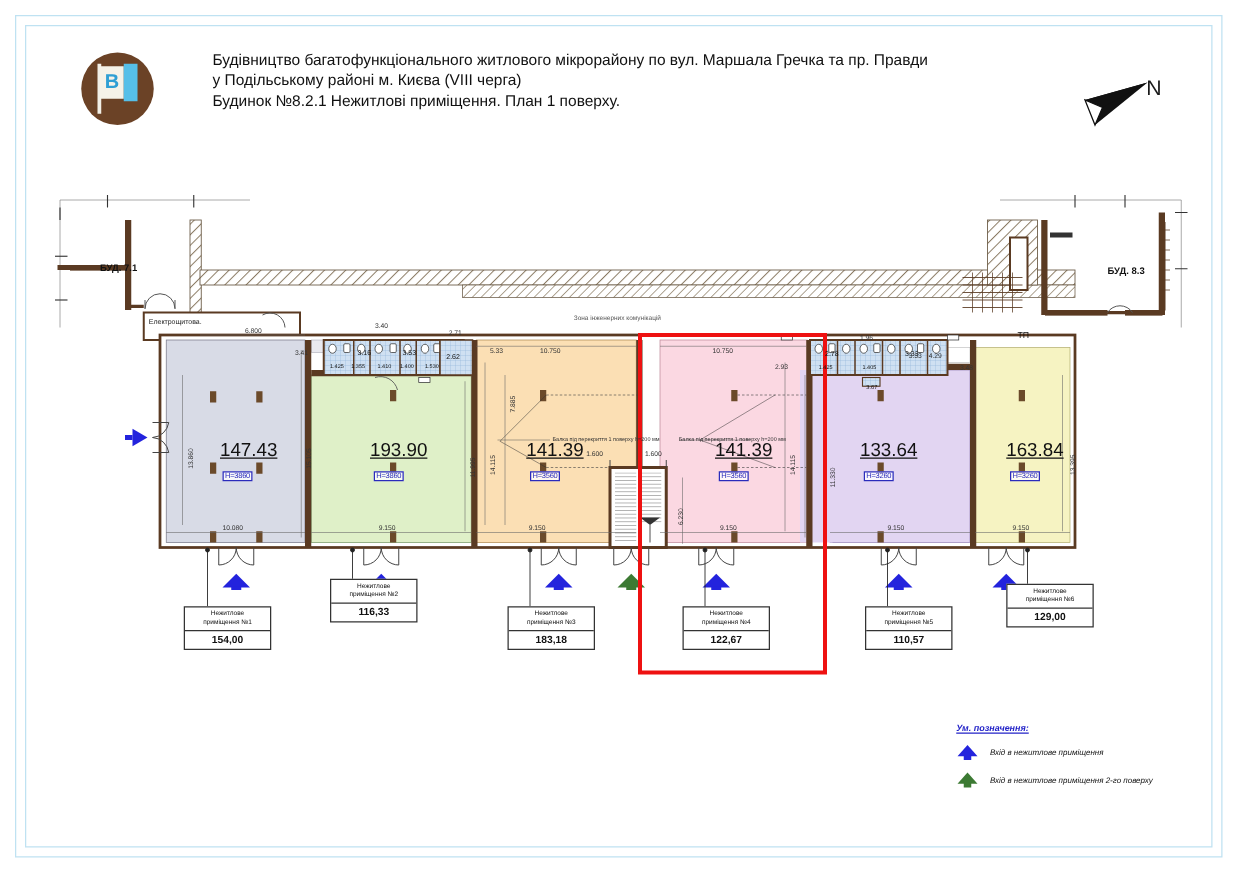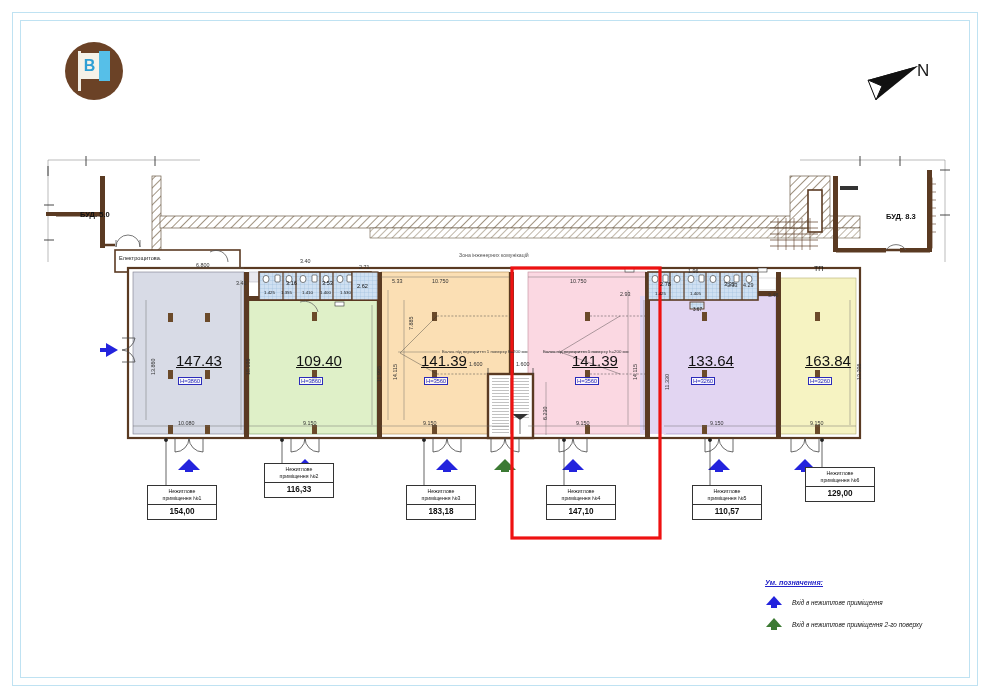--- a/index.html
+++ b/index.html
@@ -64,20 +64,25 @@
 <div id="frame-outer"></div>
 <div id="frame-inner"></div>
 
 <div id="header">
   <div id="logo">
     <div class="pole"></div>
     <div class="flagw">
         <span>B</span>
       </div>
     <div class="flagb"></div>
+  </div>
+  <div id="title-block">
+    <div>Будівництво багатофункціонального житлового мікрорайону по вул. Маршала Гречка та пр. Правди</div>
+    <div>у Подільському районі м. Києва (VIII черга)</div>
+    <div>Будинок №8.2.1   Нежитлові приміщення. План 1 поверху.</div>
   </div>
 </div>
 
 <div id="north">
   <svg width="70" height="50" viewBox="0 0 70 50">
     <polygon points="2,22 52,8 10,42" fill="#111"></polygon>
     <polygon points="2,22 52,8 16,28" fill="#111"></polygon>
     <path d="M2,22 L10,42 L16,28 Z" fill="#fff" stroke="#111" stroke-width="1"></path>
   </svg>
   <div class="nlabel">N</div>
@@ -393,30 +398,30 @@
   <g stroke="#555" stroke-width="0.4" fill="none">
     <line x1="398" y1="352" x2="440" y2="352"></line>
     <line x1="545" y1="352" x2="600" y2="352"></line>
   </g>
 
   <rect x="512" y="268" width="148" height="270" fill="none" stroke="#ee1111" stroke-width="3.2"></rect>
 
 </svg>
 </div>
 
-<div class="tx bud" style="left:80px;top:210px">БУД. 5.0</div>
+<div class="tx bud" style="left:80px;top:210px">БУД. 7.1</div>
 <div class="tx bud" style="left:886px;top:212px">БУД. 8.3</div>
 <div class="tx" style="left:119px;top:255px;font-size:5.6px">Електрощитова.</div>
 <div class="tx bud" style="left:814px;top:265px;font-weight:normal;font-size:7px">ТП</div>
 <div class="tx zonelbl" style="left:459px;top:252px">Зона інженерних комунікацій</div>
 
 <div class="tx area" style="left:176px;top:352px">147.43</div>
 <div class="tx hgt" style="left:178px;top:377px">H=3860</div>
 
-<div class="tx area" style="left:296px;top:352px">109.40</div>
+<div class="tx area" style="left:296px;top:352px">193.90</div>
 <div class="tx hgt" style="left:299px;top:377px">H=3860</div>
 
 <div class="tx area" style="left:421px;top:352px">141.39</div>
 <div class="tx hgt" style="left:424px;top:377px">H=3560</div>
 
 <div class="tx area" style="left:572px;top:352px">141.39</div>
 <div class="tx hgt" style="left:575px;top:377px">H=3560</div>
 
 <div class="tx area" style="left:688px;top:352px">133.64</div>
 <div class="tx hgt" style="left:691px;top:377px">H=3260</div>
@@ -495,21 +500,21 @@
     <span>приміщення №3</span>
   </div>
   <div class="pval">183,18</div>
 </div>
 
 <div class="pbox" style="left:546px;top:485px">
   <div class="pname">
     <span>Нежитлове</span><br>
     <span>приміщення №4</span>
   </div>
-  <div class="pval">147,10</div>
+  <div class="pval">122,67</div>
 </div>
 
 <div class="pbox" style="left:692px;top:485px">
   <div class="pname">
     <span>Нежитлове</span><br>
     <span>приміщення №5</span>
   </div>
   <div class="pval">110,57</div>
 </div>
 

